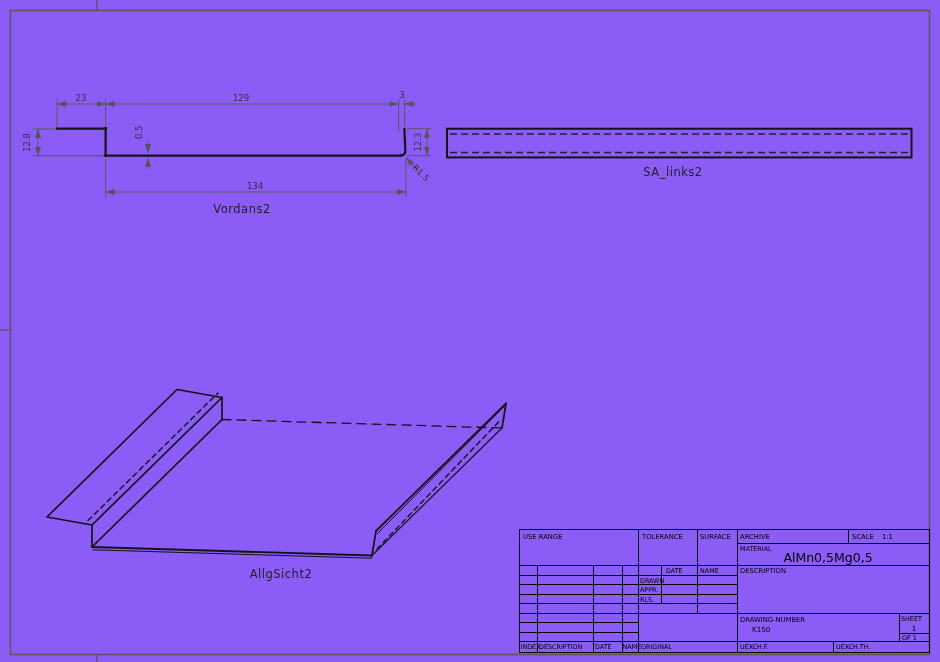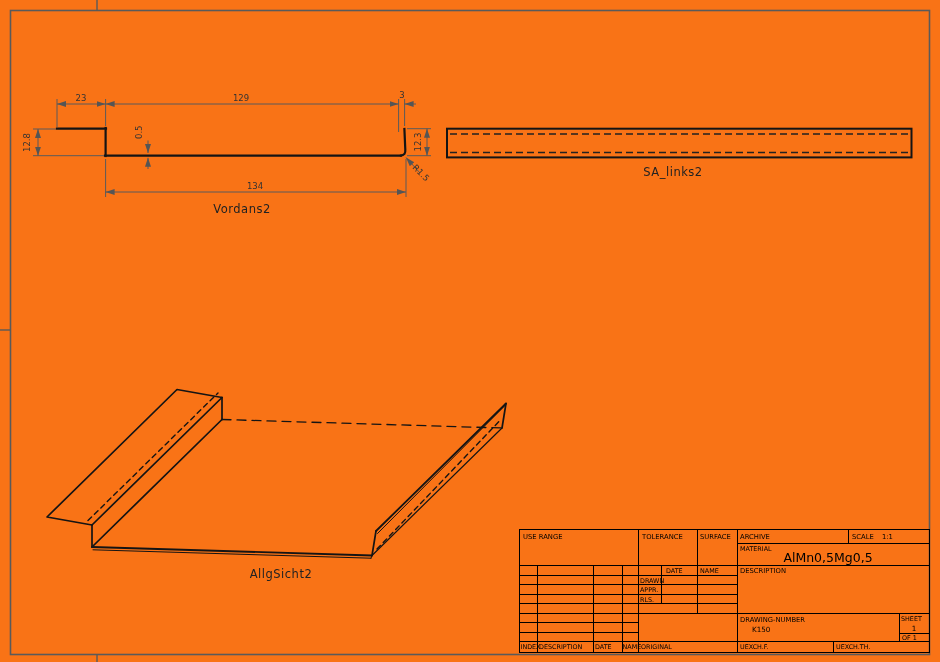--- a/index.html
+++ b/index.html
@@ -1,16 +1,16 @@
 <!DOCTYPE html>
 <html><head>
 <meta charset="utf-8">
 <style>
   html,body{margin:0;padding:0;background:#fff;}
-  .page{position:relative;width:940px;height:662px;background:#f97316;overflow:hidden;
+  .page{position:relative;width:940px;height:662px;background:#8b5cf6;overflow:hidden;
         font-family:"DejaVu Sans", sans-serif;}
   svg{position:absolute;left:0;top:0;}
   text{fill:#222;}
   .tb-label{font-size:6.8px;fill:#000;}
   .tb-small{font-size:6.4px;fill:#000;}
   .tb-value{font-size:12.5px;fill:#000;}
   .tb-num{font-size:7.2px;fill:#000;}
   .dim-text{font-size:8.5px;fill:#333;}
   .view-label{font-size:11.5px;fill:#222;letter-spacing:0.5px;}
 </style>

